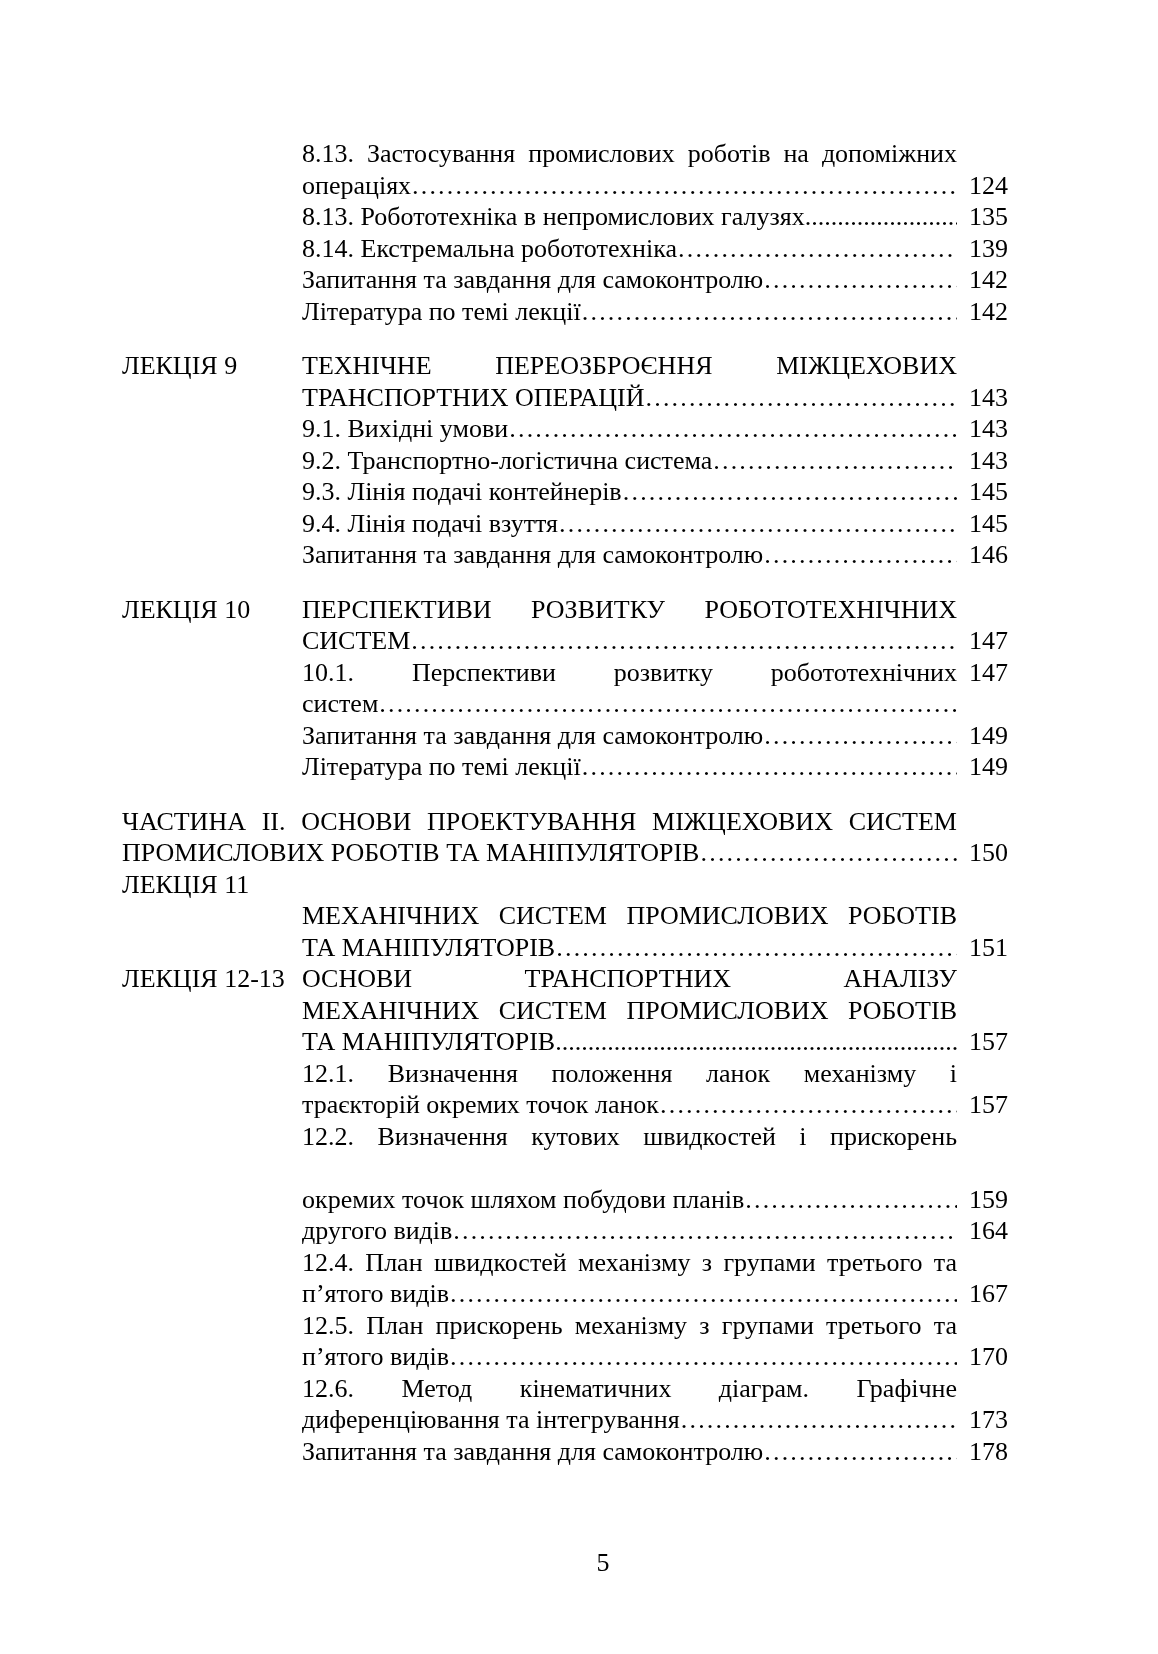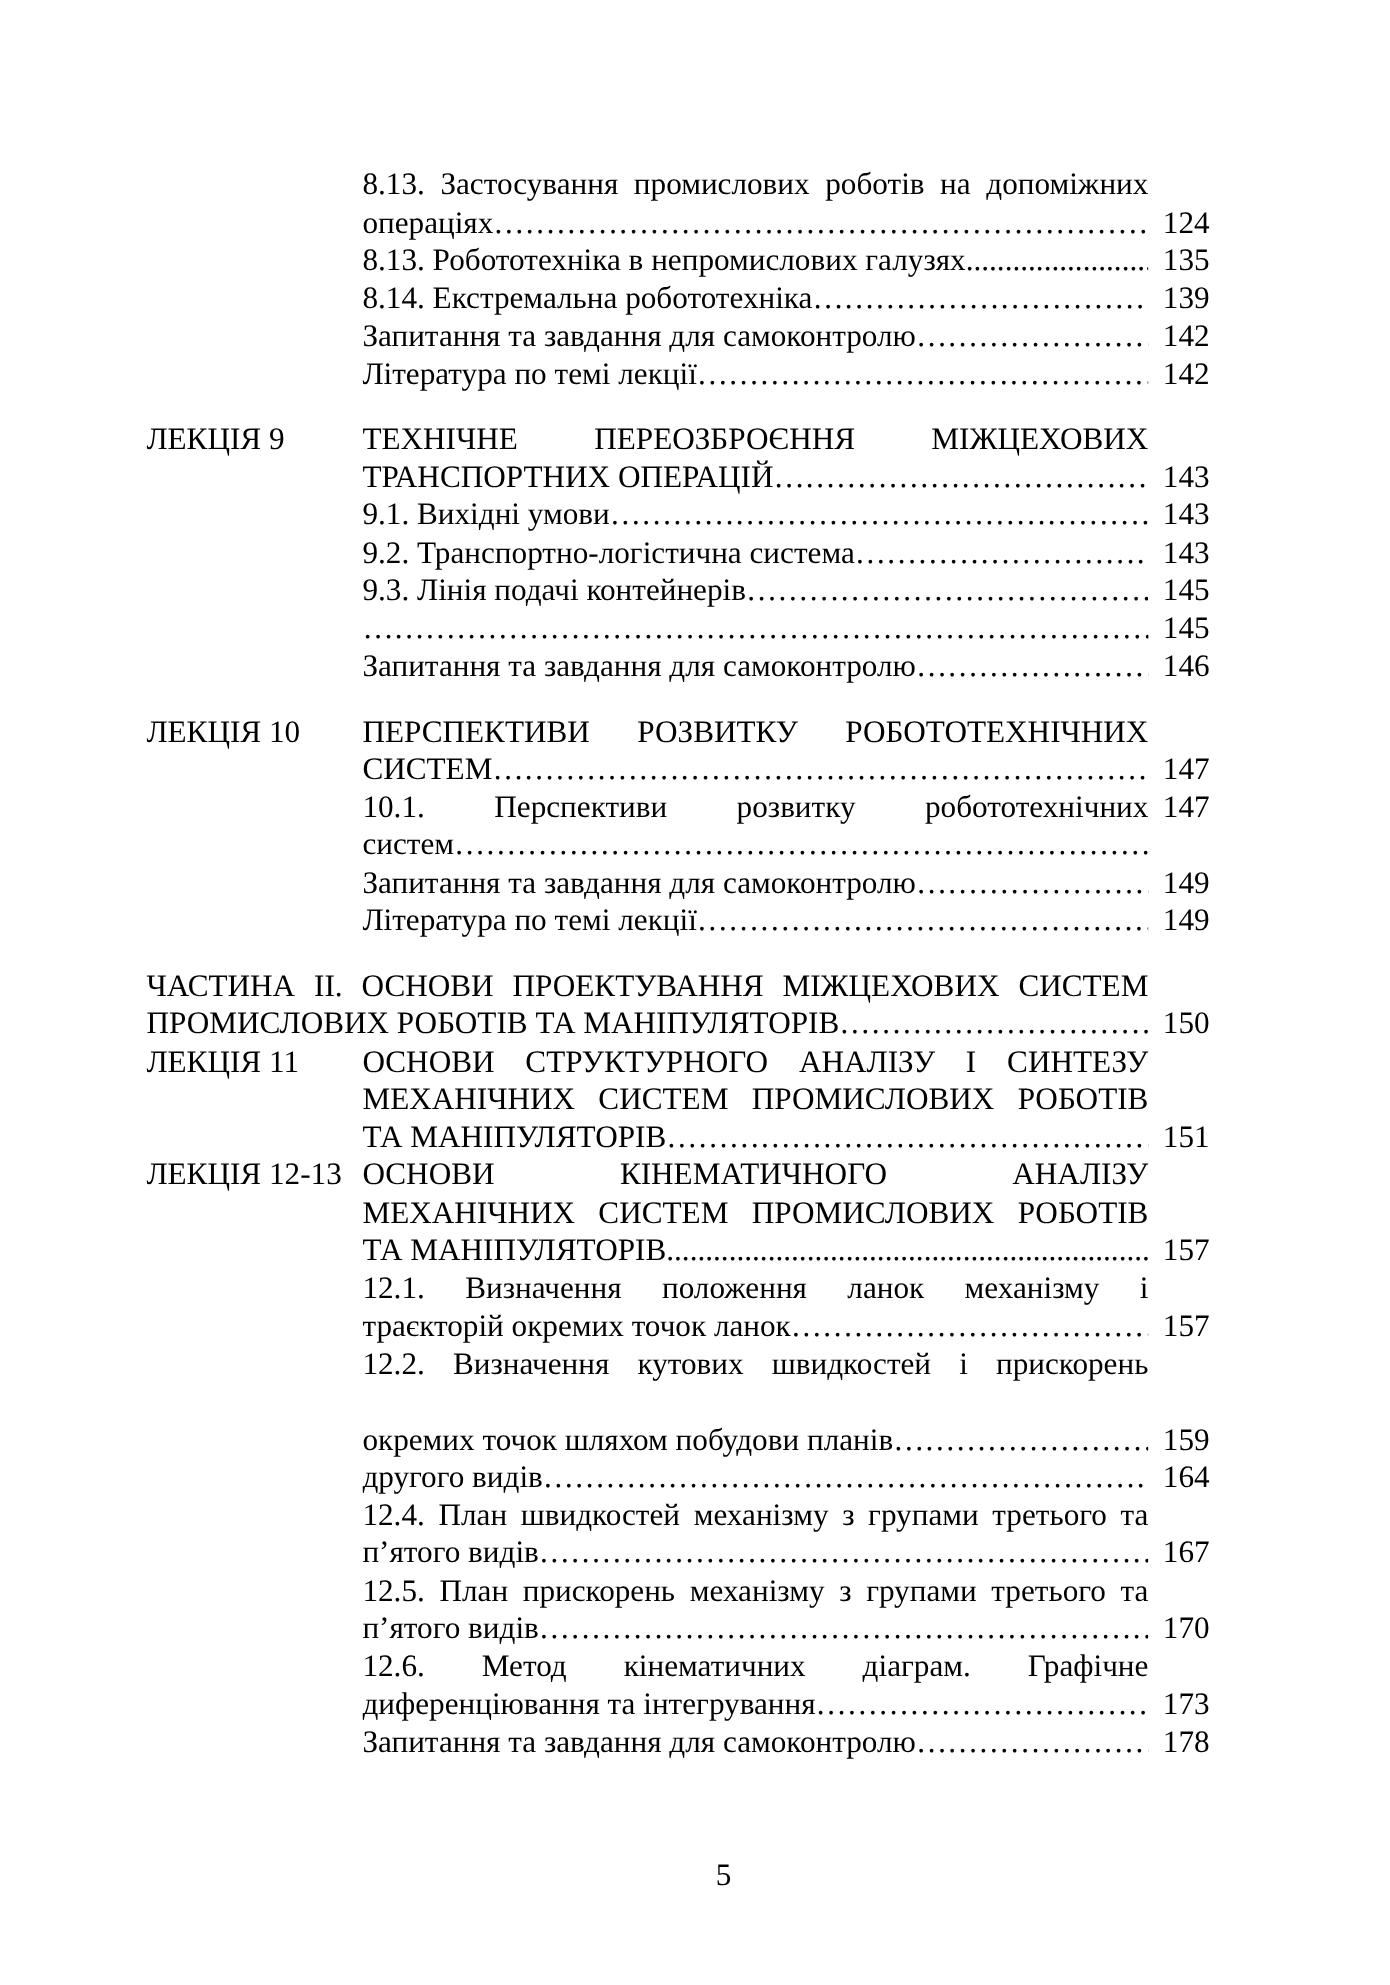--- a/index.html
+++ b/index.html
@@ -157,20 +157,21 @@
         <div class="lbl"></div>
         <div class="body d">
           <span class="txt">9.3. Лінія подачі контейнерів</span>
           <span class="dots">……………………………………………………………………………………………………………………</span>
         </div>
         <div class="pg">145</div>
       </div>
       <div class="row">
         <div class="lbl"></div>
         <div class="body d">
+          <span class="txt">9.4. Лінія подачі взуття</span>
           <span class="dots">……………………………………………………………………………………………………………………</span>
         </div>
         <div class="pg">145</div>
       </div>
       <div class="row">
         <div class="lbl"></div>
         <div class="body d">
           <span class="txt">Запитання та завдання для самоконтролю</span>
           <span class="dots">……………………………………………………………………………………………………………………</span>
         </div>
@@ -226,39 +227,38 @@
       </div>
       <div class="row">
         <div class="body d full">
           <span class="txt">ПРОМИСЛОВИХ РОБОТІВ ТА МАНІПУЛЯТОРІВ</span>
           <span class="dots">……………………………………………………………………………………………………………………</span>
         </div>
         <div class="pg">150</div>
       </div>
       <div class="row">
         <div class="lbl">ЛЕКЦІЯ 11</div>
-        <div class="body j"><span class="txt">ОСНОВИ СТРУКТУРНОГО АНАЛІЗУ І СИНТЕЗУ</span></div>
         <div class="pg"></div>
       </div>
       <div class="row">
         <div class="lbl"></div>
         <div class="body j"><span class="txt">МЕХАНІЧНИХ СИСТЕМ ПРОМИСЛОВИХ РОБОТІВ</span></div>
         <div class="pg"></div>
       </div>
       <div class="row">
         <div class="lbl"></div>
         <div class="body d">
           <span class="txt">ТА МАНІПУЛЯТОРІВ</span>
           <span class="dots">……………………………………………………………………………………………………………………</span>
         </div>
         <div class="pg">151</div>
       </div>
       <div class="row">
         <div class="lbl">ЛЕКЦІЯ 12-13</div>
-        <div class="body j"><span class="txt">ОСНОВИ КІНЕМАТИЧНОГО АНАЛІЗУ</span></div>
+        <div class="body j"><span class="txt">ОСНОВИ ТРАНСПОРТНИХ АНАЛІЗУ</span></div>
         <div class="pg"></div>
       </div>
       <div class="row">
         <div class="lbl"></div>
         <div class="body j"><span class="txt">МЕХАНІЧНИХ СИСТЕМ ПРОМИСЛОВИХ РОБОТІВ</span></div>
         <div class="pg"></div>
       </div>
       <div class="row">
         <div class="lbl"></div>
         <div class="body d">

